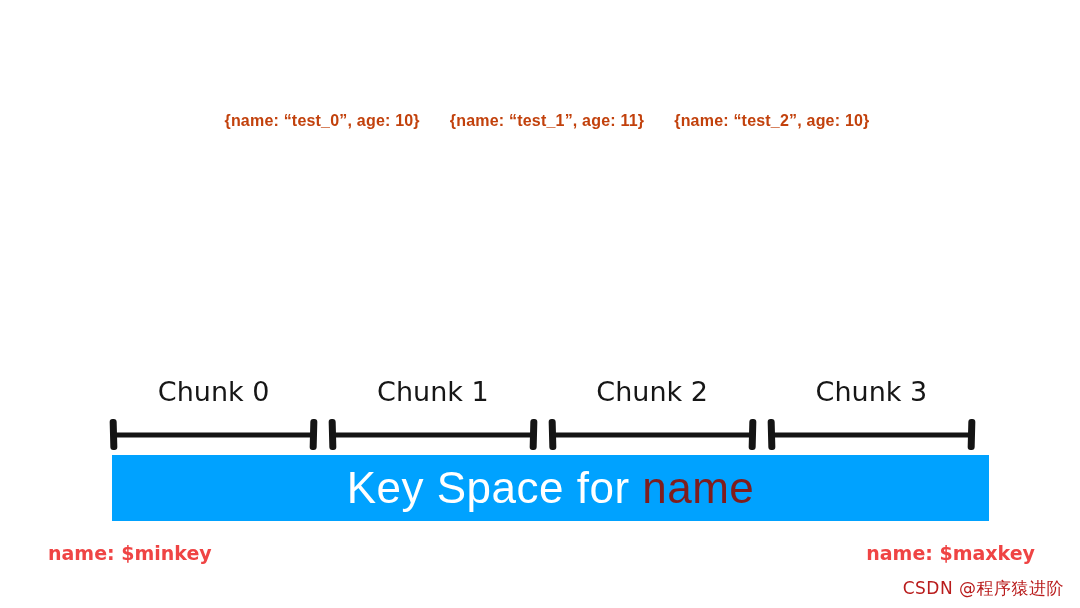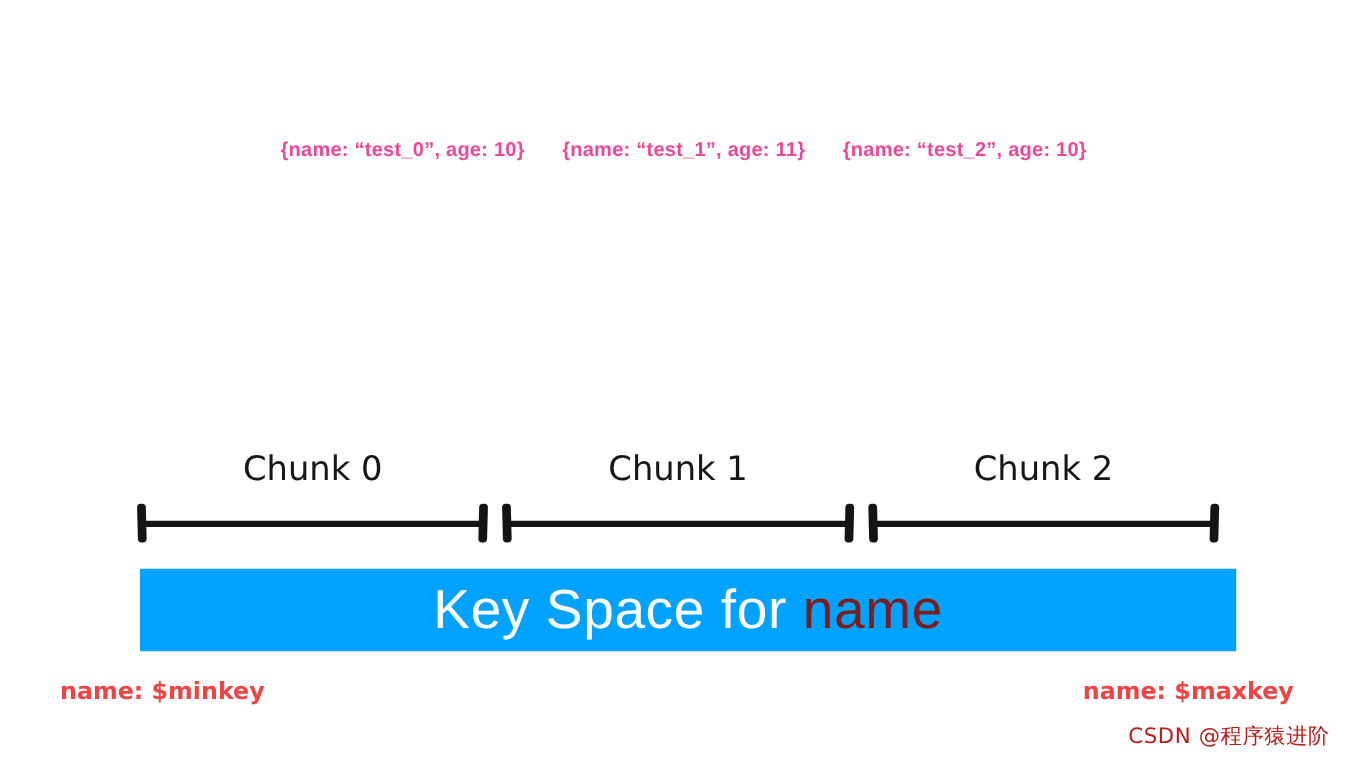--- a/index.html
+++ b/index.html
@@ -21,21 +21,21 @@
     width: 100%;
     display: flex;
     justify-content: center;
     gap: 30px;
     padding-left: 14px;
     box-sizing: border-box;
     font-family: "Liberation Sans", sans-serif;
     font-weight: 700;
     font-size: 16px;
     letter-spacing: 0.2px;
-    color: #ec4899;
+    color: #c2410c;
     white-space: nowrap;
   }
 
   
   .chunks-row {
     position: absolute;
     left: 110px;
     top: 358px;
     width: 865px;
     display: flex;
@@ -44,20 +44,21 @@
   .chunk {
     flex: 1;
     display: flex;
     flex-direction: column;
     align-items: center;
   }
   .chunk-label {
     font-size: 27px;
     line-height: 36px;
     color: #161616;
+    margin-top: 16px;
   }
   .interval {
     position: relative;
     width: 100%;
     height: 31px;
     margin-top: 9px;
   }
   .interval .cap-left,
   .interval .cap-right {
     position: absolute;
@@ -150,20 +151,28 @@
       </div>
     </div>
     <div class="chunk">
       <div class="chunk-label">Chunk 2</div>
       <div class="interval">
         <span class="cap-left"></span>
         <span class="interval-line"></span>
         <span class="cap-right"></span>
       </div>
     </div>
+    <div class="chunk">
+      <div class="chunk-label">Chunk 3</div>
+      <div class="interval">
+        <span class="cap-left"></span>
+        <span class="interval-line"></span>
+        <span class="cap-right"></span>
+      </div>
+    </div>
   </div>
 
   <div class="banner"><span class="ks-prefix">Key Space for</span> <span class="ks-field">name</span></div>
 
   <div class="key-label min">name: $minkey</div>
   <div class="key-label max">name: $maxkey</div>
 
   <div class="watermark">CSDN @程序猿进阶</div>
 
 </div>

